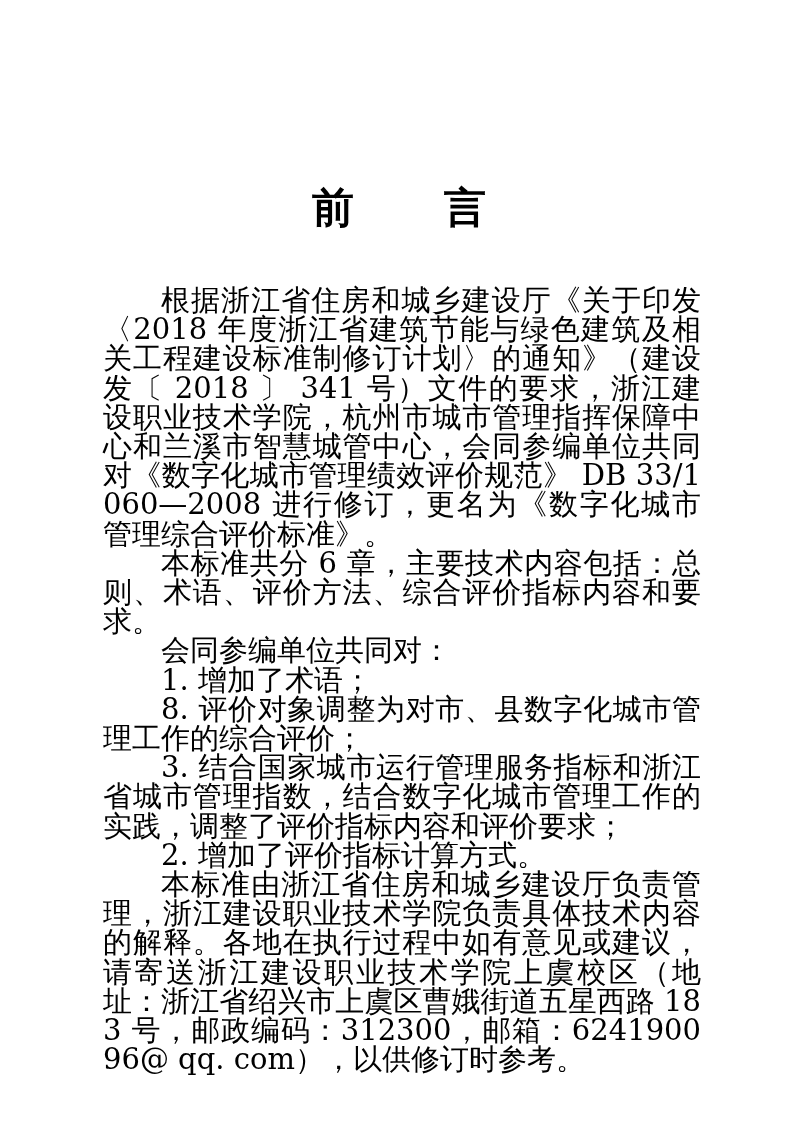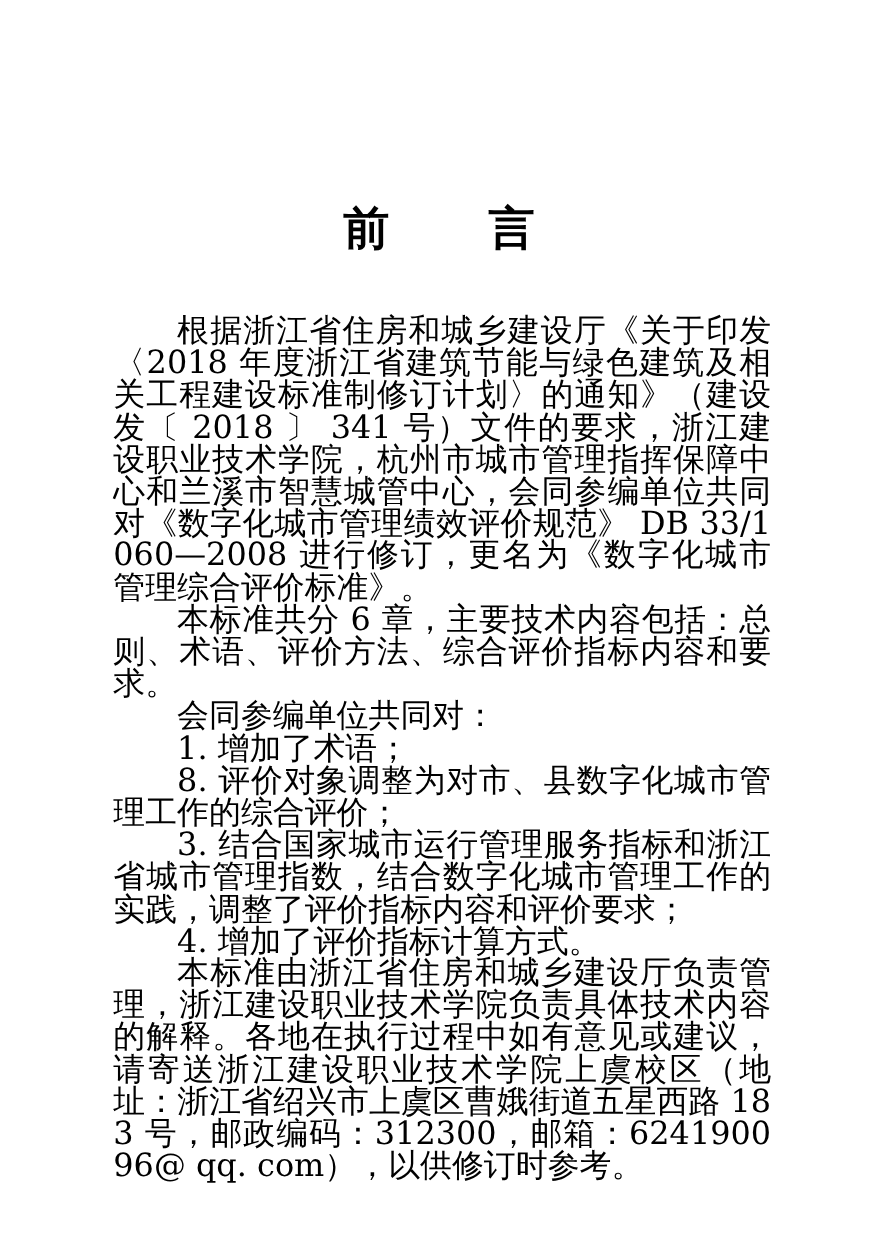--- a/index.html
+++ b/index.html
@@ -69,19 +69,19 @@
     <p class="para">本标准共分 6 章，主要技术内容包括：总则、术语、评价方法、综合评价指标内容和要求。</p>
 
     <p class="para">会同参编单位共同对：</p>
 
     <p class="para list-item">1. 增加了术语；</p>
 
     <p class="para list-item">8. 评价对象调整为对市、县数字化城市管理工作的综合评价；</p>
 
     <p class="para list-item">3. 结合国家城市运行管理服务指标和浙江省城市管理指数，结合数字化城市管理工作的实践，调整了评价指标内容和评价要求；</p>
 
-    <p class="para list-item">4. 增加了评价指标计算方式。</p>
+    <p class="para list-item">2. 增加了评价指标计算方式。</p>
 
     <p class="para">本标准由浙江省住房和城乡建设厅负责管理，浙江建设职业技术学院负责具体技术内容的解释。各地在执行过程中如有意见或建议，请寄送浙江建设职业技术学院上虞校区（地址：浙江省绍兴市上虞区曹娥街道五星西路 183 号，邮政编码：312300，邮箱：624190096@ qq. com），以供修订时参考。</p>
 
   </div>
 
 </div>
 
 </body></html>

